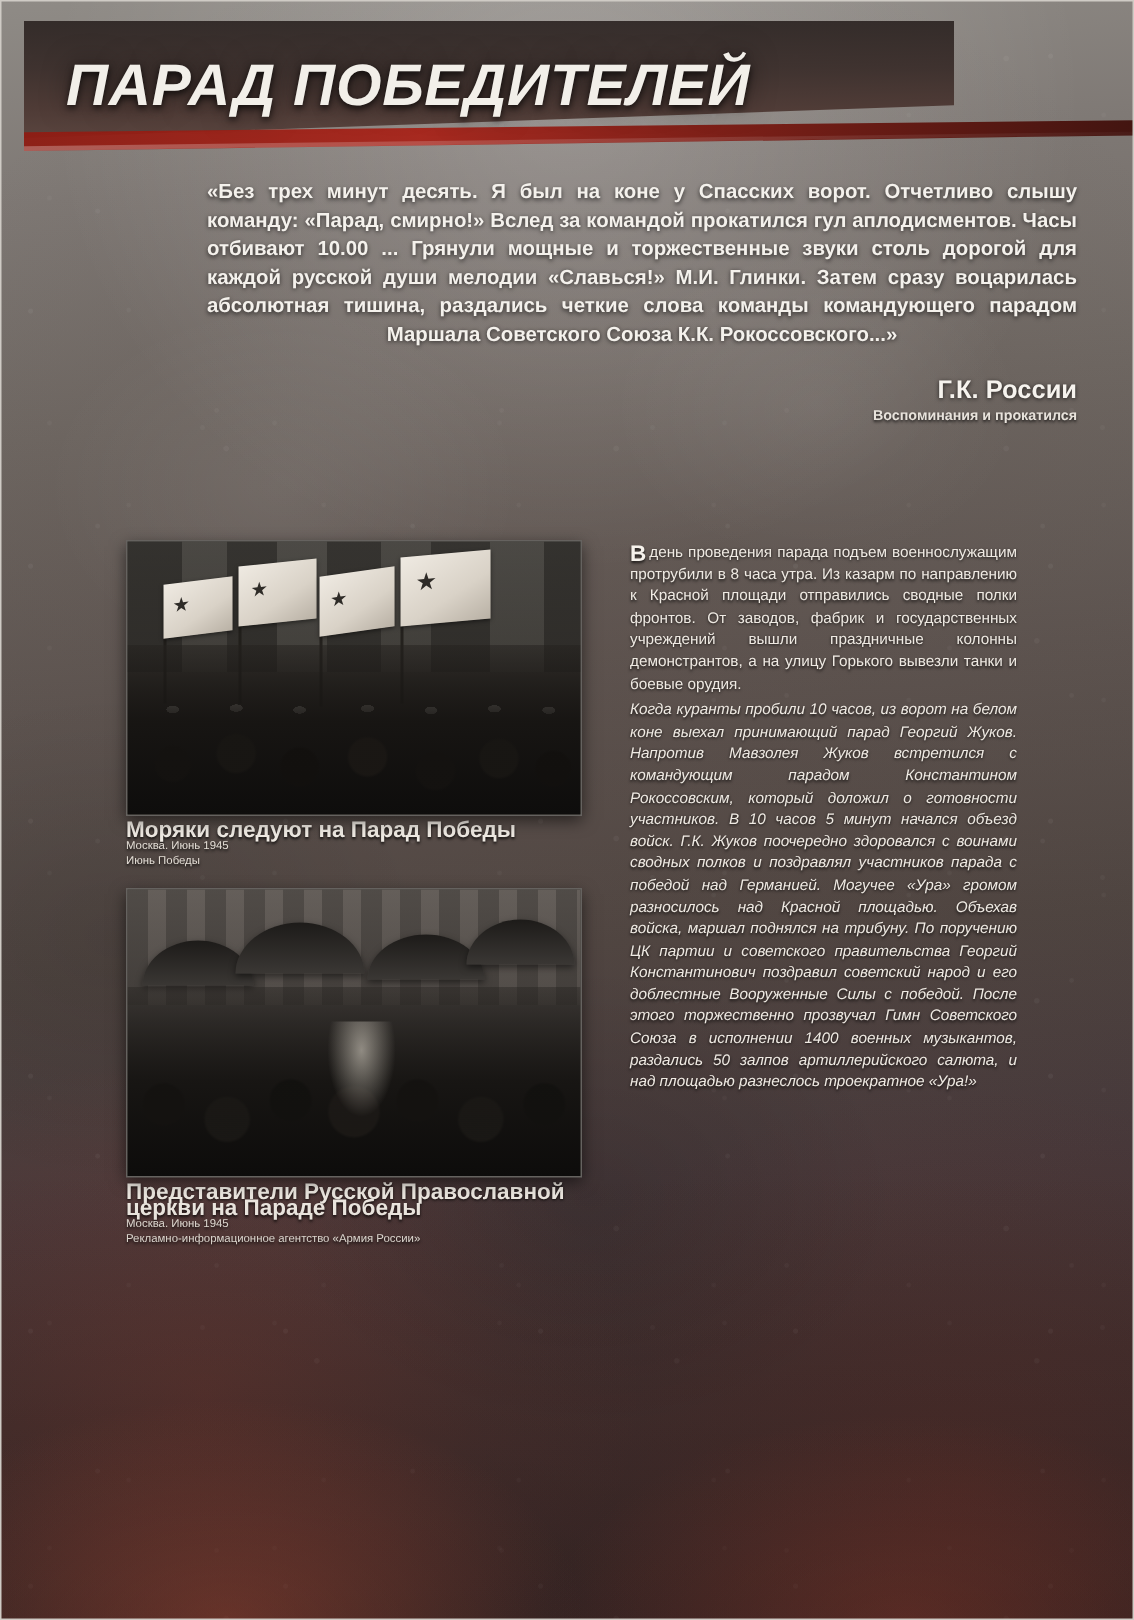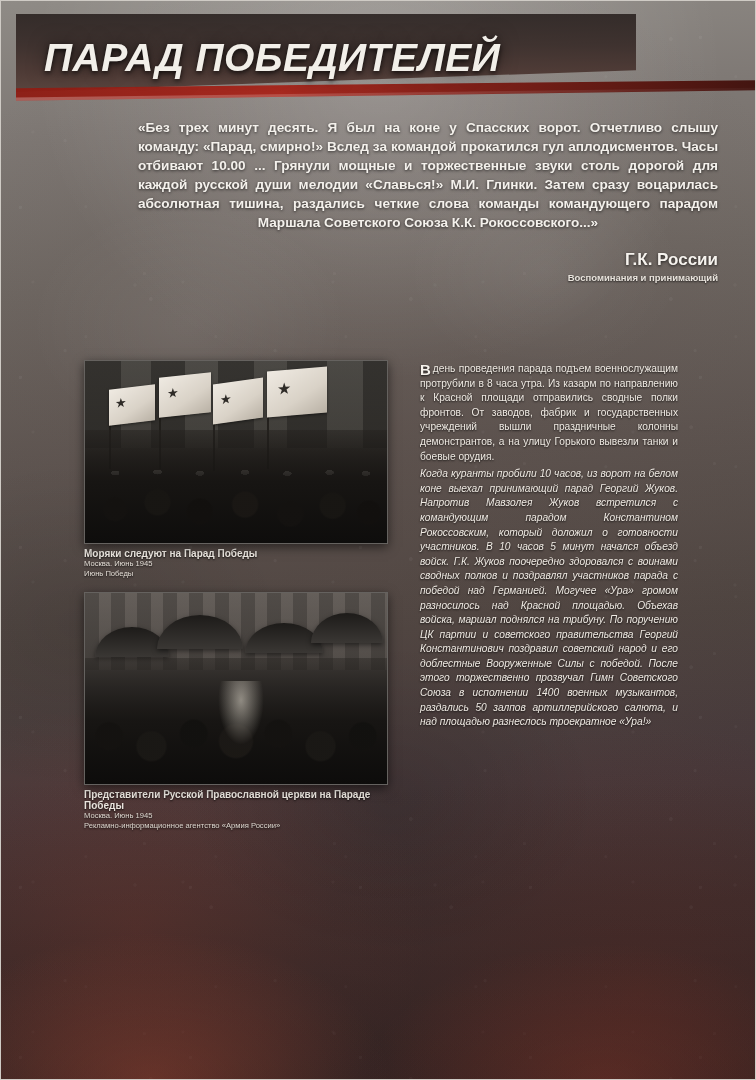--- a/index.html
+++ b/index.html
@@ -253,21 +253,21 @@
     background: radial-gradient(ellipse at 50% 30%, rgba(235,228,214,.55), rgba(235,228,214,0) 70%);
   }
 
   .caption {
     margin: 4px 0 0 0;
     color: #efeae3;
     text-shadow: 0 1px 2px rgba(0,0,0,.8);
   }
   .caption-title {
     display: block;
-    font-size: 10px;
+    font-size: 15px;
     font-weight: bold;
     line-height: 11px;
   }
   .caption-line {
     display: block;
     font-size: 7.6px;
     line-height: 9.6px;
     font-weight: normal;
     color: #e4ded6;
   }
@@ -325,21 +325,21 @@
   <div class="header">
     <div class="header-bg"></div>
     <div class="header-stripe"></div>
     <div class="header-stripe2"></div>
     <h1 class="title">ПАРАД ПОБЕДИТЕЛЕЙ</h1>
   </div>
 
   <div class="quote-block">
     <p class="quote-text">«Без трех минут десять. Я был на коне у Спасских ворот. Отчетливо слышу команду: «Парад, смирно!» Вслед за командой прокатился гул аплодисментов. Часы отбивают 10.00 ... Грянули мощные и торжественные звуки столь дорогой для каждой русской души мелодии «Славься!» М.И. Глинки. Затем сразу воцарилась абсолютная тишина, раздались четкие слова команды командующего парадом Маршала Советского Союза К.К. Рокоссовского...»</p>
     <p class="quote-author">Г.К. России</p>
-    <p class="quote-source">Воспоминания и принимающий</p>
+    <p class="quote-source">Воспоминания и прокатился</p>
   </div>
 
   <div class="content">
 
     <div class="photo-col">
 
       <figure class="figure">
         <div class="photo photo-1">
           <div class="p1-sky"></div>
           <div class="p1-building"></div>

